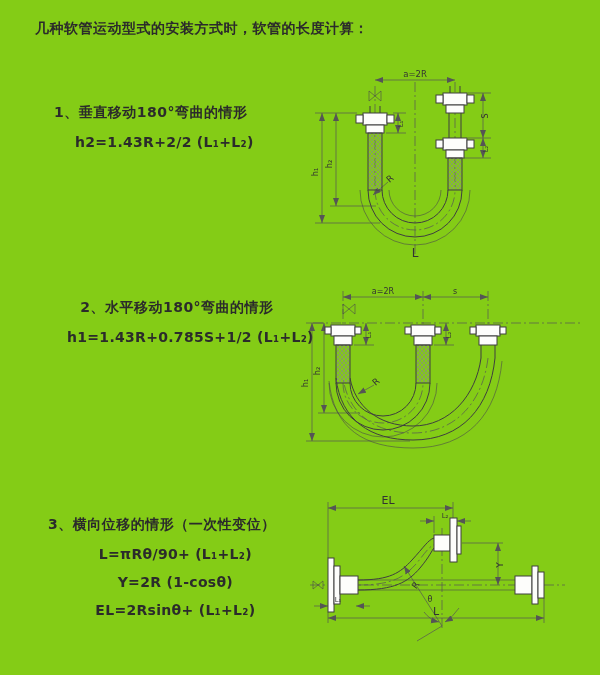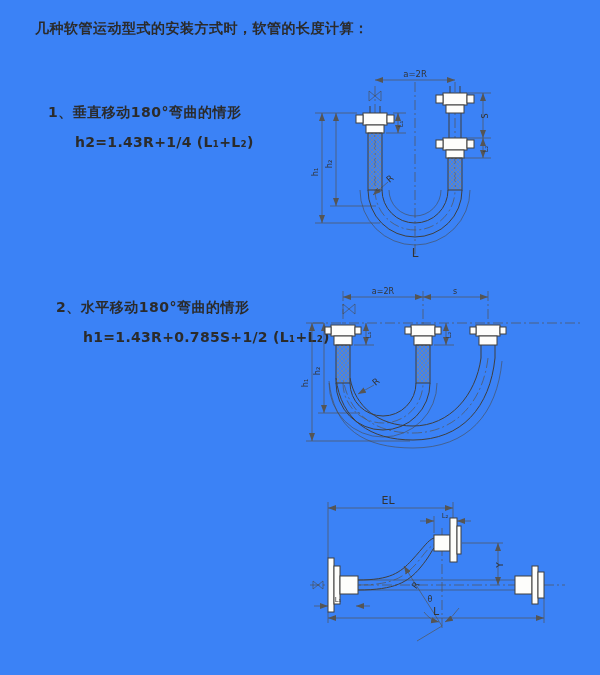--- a/index.html
+++ b/index.html
@@ -1,25 +1,25 @@
 <!DOCTYPE html>
 <html><head>
 <meta charset="utf-8">
 <style>
   html,body{margin:0;padding:0;background:#e8e8e6;}
   .page{
-    position:relative;width:600px;height:675px;background:#3b82f6;
+    position:relative;width:600px;height:675px;background:#84cc16;
     font-family:"DejaVu Sans","Liberation Sans",sans-serif;color:#2b2b2b;overflow:hidden;
   }
   .doc-title{
     position:absolute;left:35px;top:20px;font-size:14px;font-weight:700;letter-spacing:.5px;
   }
-  .section{position:absolute;}
+  .section{position:absolute;text-align:center;}
   #sec1{left:48px;top:104px;}
-  #sec2{left:56px;top:299px;}
+  #sec2{left:40px;top:299px;}
   #sec3{left:48px;top:516px;}
   .sec-heading{font-size:14px;font-weight:700;letter-spacing:.5px;}
   .formulas{margin:11px 0 0 27px;}
   .formula{margin:0 0 10px 0;font-size:14px;font-weight:600;letter-spacing:.3px;line-height:18px;white-space:nowrap;}
   svg.diagram{position:absolute;}
   #dia1{left:300px;top:68px;}
   #dia2{left:298px;top:283px;}
   #dia3{left:300px;top:488px;}
   svg text{font-family:"DejaVu Sans","Liberation Sans",sans-serif;fill:#333;}
   .lines{stroke:#3f3f3f;stroke-width:1;fill:none;}
@@ -31,31 +31,39 @@
 </head>
 <body>
 
 <div class="page">
 
   <div class="doc-title">几种软管运动型式的安装方式时，软管的长度计算：</div>
 
   <div class="section" id="sec1">
     <div class="sec-heading">1、垂直移动180°弯曲的情形</div>
     <div class="formulas">
-      <p class="formula">h2=1.43R+1/4 (L₁+L₂)</p>
+      <p class="formula">h2=1.43R+2/2 (L₁+L₂)</p>
     </div>
   </div>
 
   <div class="section" id="sec2">
     <div class="sec-heading">2、水平移动180°弯曲的情形</div>
     <div class="formulas">
       <p class="formula">h1=1.43R+0.785S+1/2 (L₁+L₂)</p>
     </div>
   </div>
 
+  <div class="section" id="sec3">
+    <div class="sec-heading">3、横向位移的情形（一次性变位）</div>
+    <div class="formulas">
+      <p class="formula">L=πRθ/90+ (L₁+L₂)</p>
+      <p class="formula">Y=2R (1-cosθ)</p>
+      <p class="formula">EL=2Rsinθ+ (L₁+L₂)</p>
+    </div>
+  </div>
 
   <svg class="diagram" id="dia1" width="290" height="195" viewBox="0 0 290 195">
     <defs>
       <marker id="ar1" markerWidth="9" markerHeight="8" refX="8" refY="3" orient="auto-start-reverse" markerUnits="userSpaceOnUse">
         <path d="M0,0 L8,3 L0,6 Z" fill="#555"></path>
       </marker>
       <pattern id="ht1" width="4" height="4" patternUnits="userSpaceOnUse">
         <path d="M0,4 L4,0 M0,0 L4,4" stroke="#888" stroke-width="0.6"></path>
       </pattern>
     </defs>

